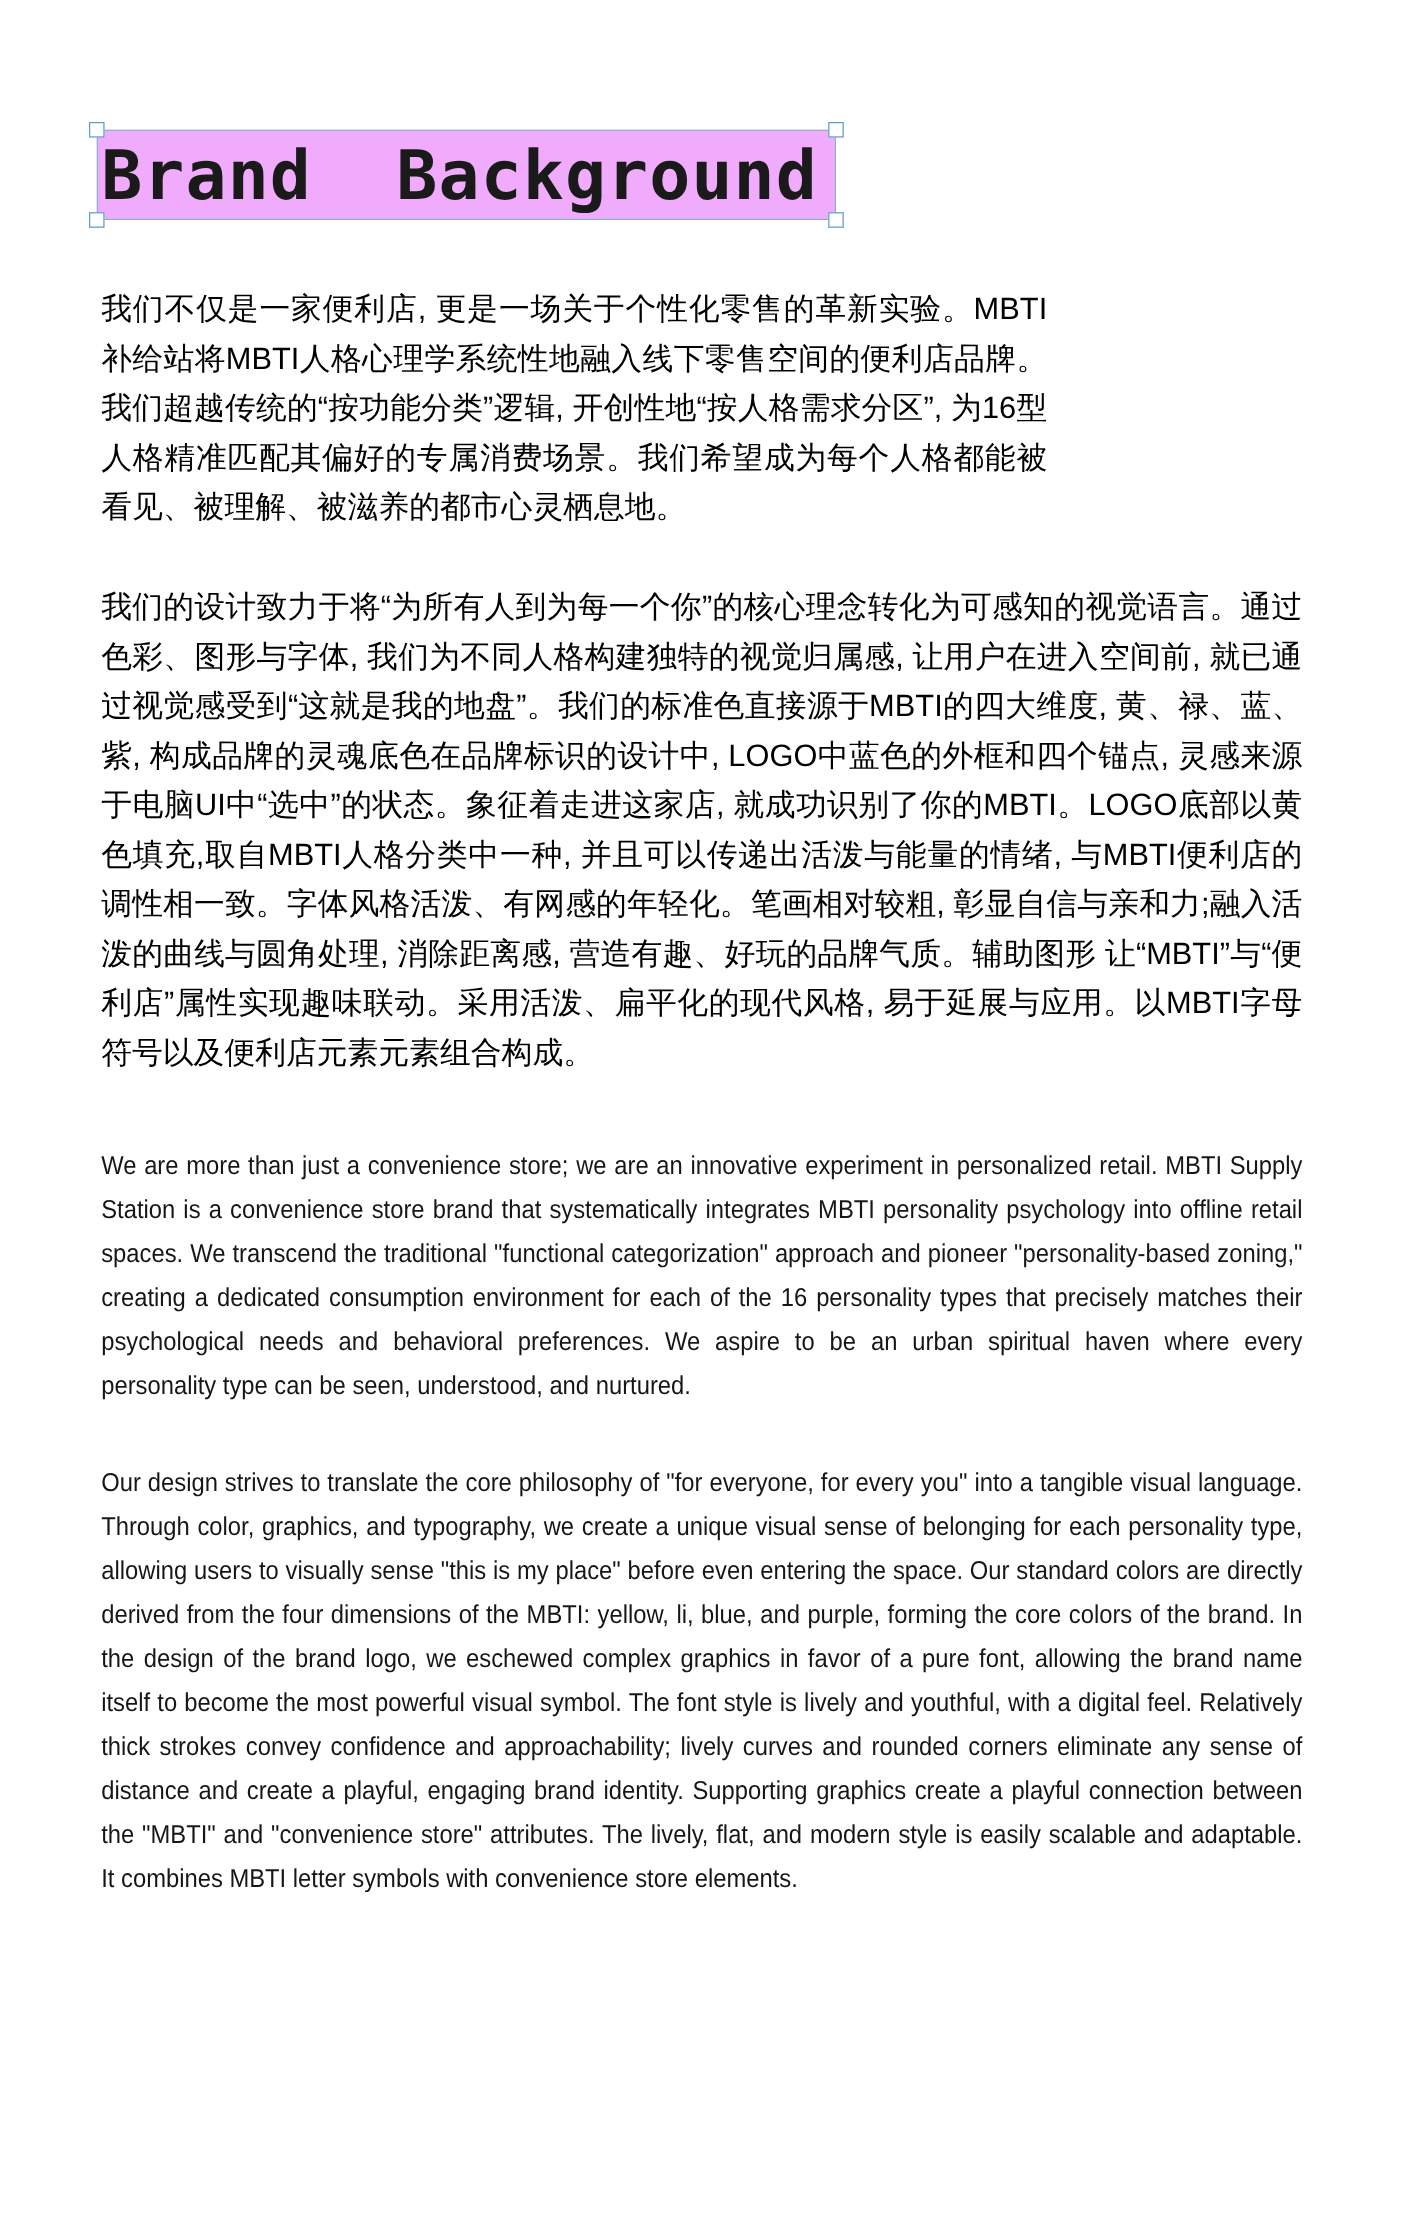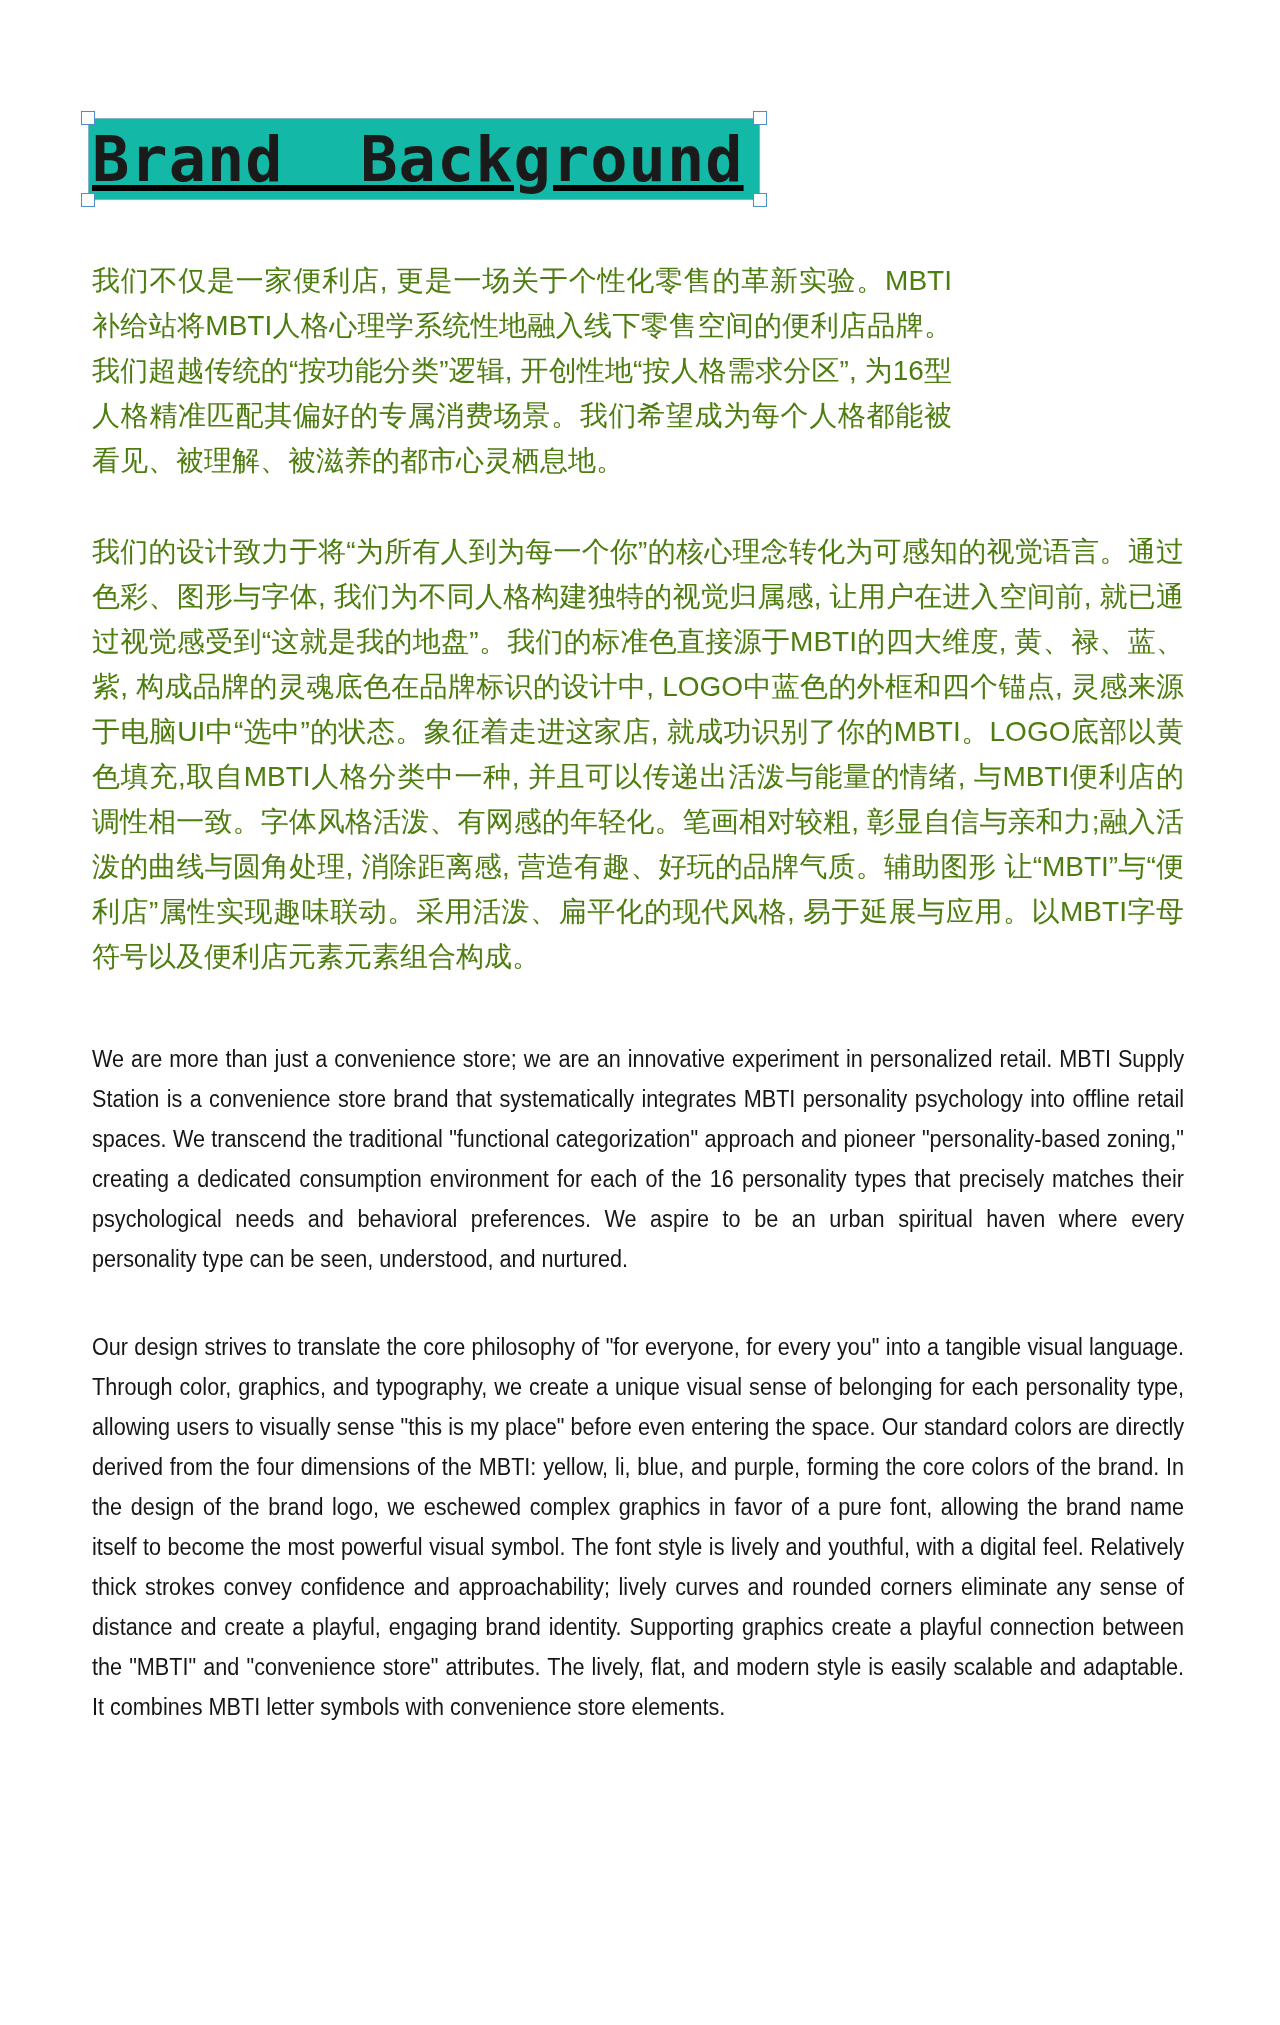--- a/index.html
+++ b/index.html
@@ -44,25 +44,24 @@
     border: 1px solid #7fb3c8;
     pointer-events: none;
   }
 
   .title-highlight {
     position: absolute;
     left: 0;
     top: 0;
     width: 100%;
     height: 100%;
-    background: #14b8a6;
+    background: #f0abfc;
     box-sizing: border-box;
     display: flex;
     align-items: center;
-    text-decoration: underline;
   }
 
   .title-text {
     font-family: "DejaVu Sans Mono", "Liberation Mono", monospace;
     font-weight: 700;
     font-size: 62px;
     line-height: 1;
     letter-spacing: 1px;
     color: #1a1a1a;
     white-space: pre;
@@ -97,21 +96,21 @@
     color: #111111;
   }
 
   .p-cn {
     font-family: "Liberation Sans", "DejaVu Sans", sans-serif;
     font-size: 28px;
     line-height: 45px;
     letter-spacing: 0px;
     text-align: justify;
     text-justify: inter-ideograph;
-    color: #4d7c0f;
+    color: #000000;
   }
 
   .p-en {
     font-family: "Liberation Sans", "DejaVu Sans", sans-serif;
     font-size: 23.5px;
     line-height: 40px;
     text-align: justify;
     color: #161616;
     transform: scaleX(0.92);
     transform-origin: left top;

